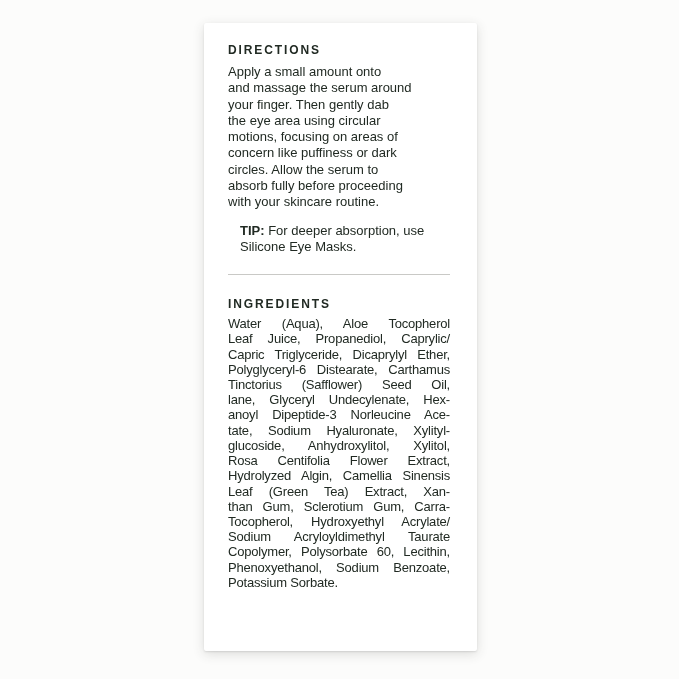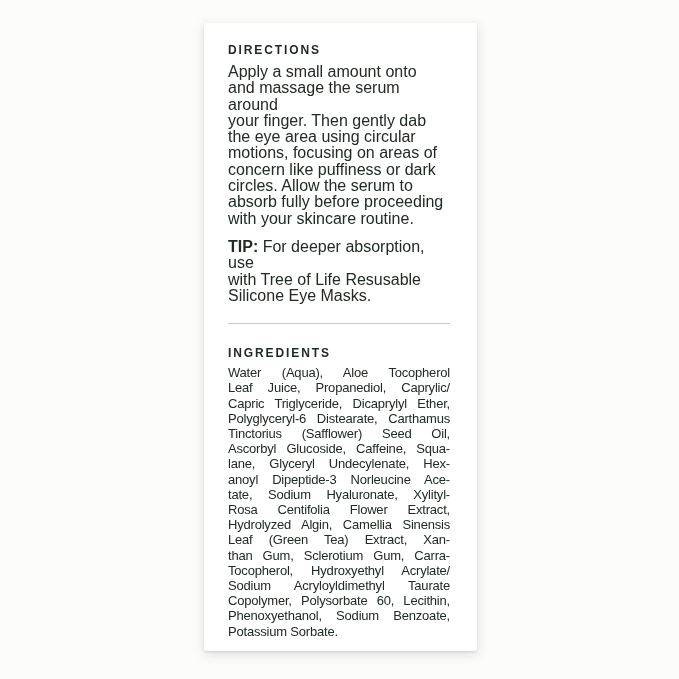--- a/index.html
+++ b/index.html
@@ -27,25 +27,25 @@
     padding: 20px 27px 16px 24px;
   }
   .heading {
     font-size: 12px;
     font-weight: bold;
     letter-spacing: 1.9px;
     line-height: 14px;
     color: #212a23;
   }
   .para {
-    font-size: 16px;
+    font-size: 13px;
     line-height: 16.3px;
   }
   .directions-body { margin-top: 7px; }
-  .tip-body { margin-top: 12px; }
+  .tip-body { margin-top: 12px; margin-left: 12px; }
   .para .line { display: block; }
   .tip-body strong { font-weight: bold; }
   .divider {
     border: none;
     border-top: 1px solid #c9c9c6;
     margin-top: 19px;
   }
   .ingredients-heading { margin-top: 22px; }
   .ingredients-body {
     margin-top: 5px;
@@ -75,36 +75,36 @@
         <span class="line">and massage the serum around</span>
         <span class="line">your finger. Then gently dab</span>
         <span class="line">the eye area using circular</span>
         <span class="line">motions, focusing on areas of</span>
         <span class="line">concern like puffiness or dark</span>
         <span class="line">circles. Allow the serum to</span>
         <span class="line">absorb fully before proceeding</span>
         <span class="line">with your skincare routine.</span>
       </p>
 
-    <p class="para tip-body"><span class="line"><strong>TIP:</strong><span> For deeper absorption, use</span></span><span><span class="line">with Tree of Life Resusable</span><span class="line">Silicone Eye Masks.</span></span></p>
+    <p class="para tip-body"><span class="line"><strong>TIP:</strong><span> For deeper absorption, use</span></span><span><span class="line">Silicone Eye Masks.</span></span></p>
 
     <hr class="divider">
 
     <div class="heading ingredients-heading">INGREDIENTS</div>
 
     <div class="para ingredients-body">
         <span class="line">Water (Aqua), Aloe Tocopherol</span>
         <span class="line">Leaf Juice, Propanediol, Caprylic/</span>
         <span class="line">Capric Triglyceride, Dicaprylyl Ether,</span>
         <span class="line">Polyglyceryl-6 Distearate, Carthamus</span>
         <span class="line">Tinctorius (Safflower) Seed Oil,</span>
-        <span class="line">Ascorbyl Glucoside, Caffeine, Squa-</span>
         <span class="line">lane, Glyceryl Undecylenate, Hex-</span>
         <span class="line">anoyl Dipeptide-3 Norleucine Ace-</span>
         <span class="line">tate, Sodium Hyaluronate, Xylityl-</span>
+        <span class="line">glucoside, Anhydroxylitol, Xylitol,</span>
         <span class="line">Rosa Centifolia Flower Extract,</span>
         <span class="line">Hydrolyzed Algin, Camellia Sinensis</span>
         <span class="line">Leaf (Green Tea) Extract, Xan-</span>
         <span class="line">than Gum, Sclerotium Gum, Carra-</span>
         <span class="line">Tocopherol, Hydroxyethyl Acrylate/</span>
         <span class="line">Sodium Acryloyldimethyl Taurate</span>
         <span class="line">Copolymer, Polysorbate 60, Lecithin,</span>
         <span class="line">Phenoxyethanol, Sodium Benzoate,</span>
         <span class="line">Potassium Sorbate.</span>
       </div>

